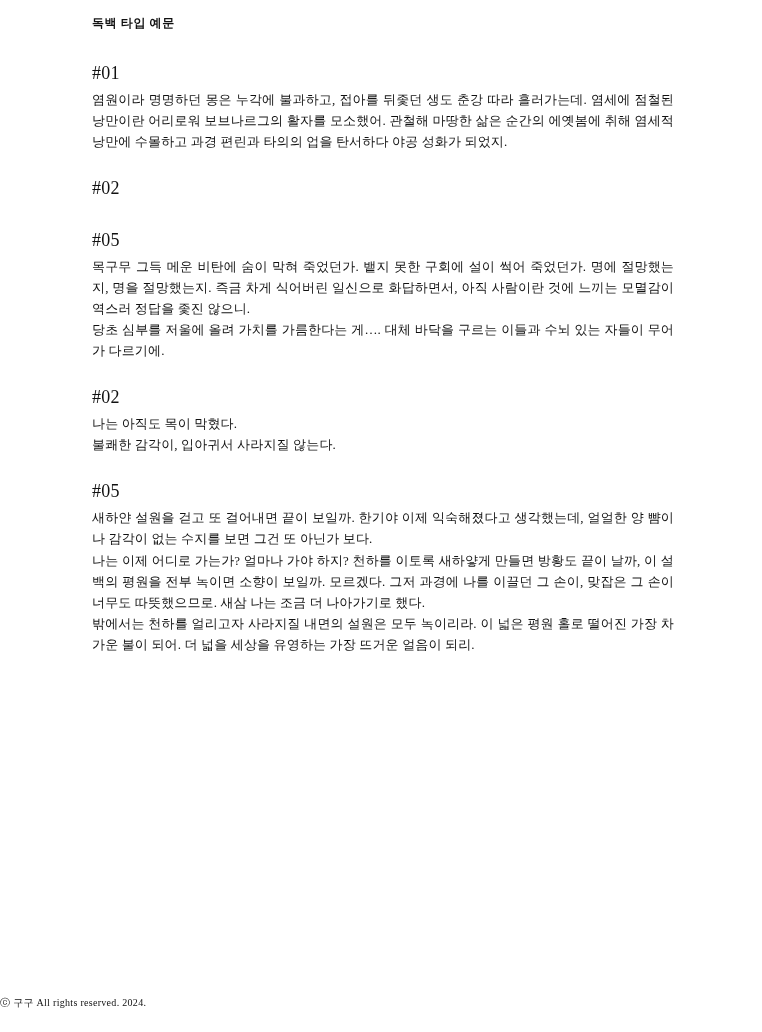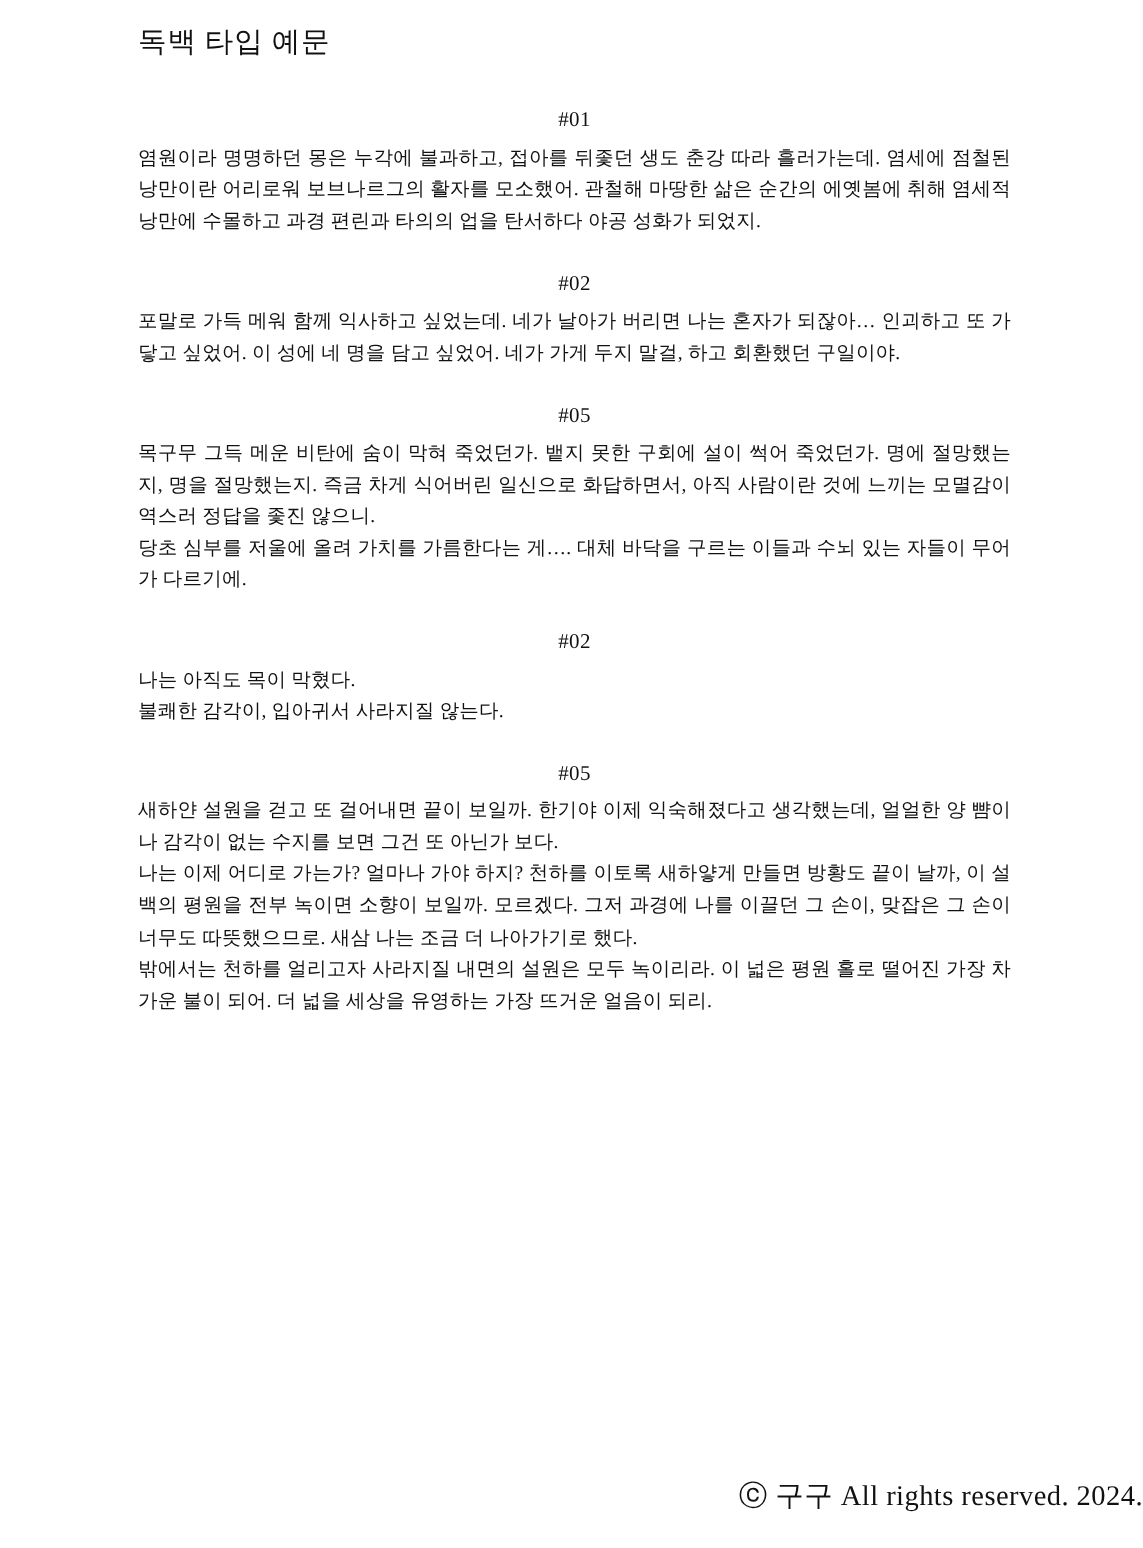--- a/index.html
+++ b/index.html
@@ -15,79 +15,77 @@
     overflow: hidden;
   }
   .page {
     width: 762px;
     height: 1032px;
     box-sizing: border-box;
     padding: 14px 88px 0 92px;
     position: relative;
   }
   .doc-title {
-    font-size: 19px;
-    font-weight: normal;
+    font-size: 12px;
+    font-weight: bold;
     letter-spacing: 0.6px;
     margin: 0 0 8px 0;
     line-height: 1.6;
   }
   .section {
     margin-top: 22px;
   }
   .section:first-of-type {
     margin-top: 26px;
   }
   .section-label {
-    font-size: 14px;
+    font-size: 18px;
     line-height: 1.62;
     margin-bottom: 1px;
     letter-spacing: 0.2px;
-    text-align: center;
   }
   .para {
     font-size: 13px;
     line-height: 1.62;
     text-align: justify;
     text-justify: inter-character;
     margin: 0;
     letter-spacing: 0.15px;
     word-break: break-all;
   }
   .para + .para {
     margin-top: 0;
   }
   .footer {
     position: absolute;
     left: 0;
     right: 0;
     bottom: 22px;
-    text-align: right;
-    font-size: 19px;
+    text-align: left;
+    font-size: 10px;
     letter-spacing: 0.3px;
   }
   .copy-mark {
     display: inline-block;
   }
 </style>
 </head>
 <body>
 
 <div class="page">
 
   <h1 class="doc-title">독백 타입 예문</h1>
 
   <div class="section">
     <div class="section-label">#01</div>
     <p class="para">염원이라 명명하던 몽은 누각에 불과하고, 접아를 뒤좇던 생도 춘강 따라 흘러가는데. 염세에 점철된 낭만이란 어리로워 보브나르그의 활자를 모소했어. 관철해 마땅한 삶은 순간의 에옛봄에 취해 염세적 낭만에 수몰하고 과경 편린과 타의의 업을 탄서하다 야공 성화가 되었지.</p>
   </div>
 
   <div class="section">
     <div class="section-label">#02</div>
-    <p class="para">포말로 가득 메워 함께 익사하고 싶었는데. 네가 날아가 버리면 나는 혼자가 되잖아… 인괴하고 또 가닿고 싶었어. 이 성에 네 명을 담고 싶었어. 네가 가게 두지 말걸, 하고 회환했던 구일이야.</p>
   </div>
 
   <div class="section">
     <div class="section-label">#05</div>
     <p class="para">목구무 그득 메운 비탄에 숨이 막혀 죽었던가. 뱉지 못한 구회에 설이 썩어 죽었던가. 명에 절망했는지, 명을 절망했는지. 즉금 차게 식어버린 일신으로 화답하면서, 아직 사람이란 것에 느끼는 모멸감이 역스러 정답을 좇진 않으니.</p>
     <p class="para">당초 심부를 저울에 올려 가치를 가름한다는 게…. 대체 바닥을 구르는 이들과 수뇌 있는 자들이 무어가 다르기에.</p>
   </div>
 
   <div class="section">
     <div class="section-label">#02</div>

